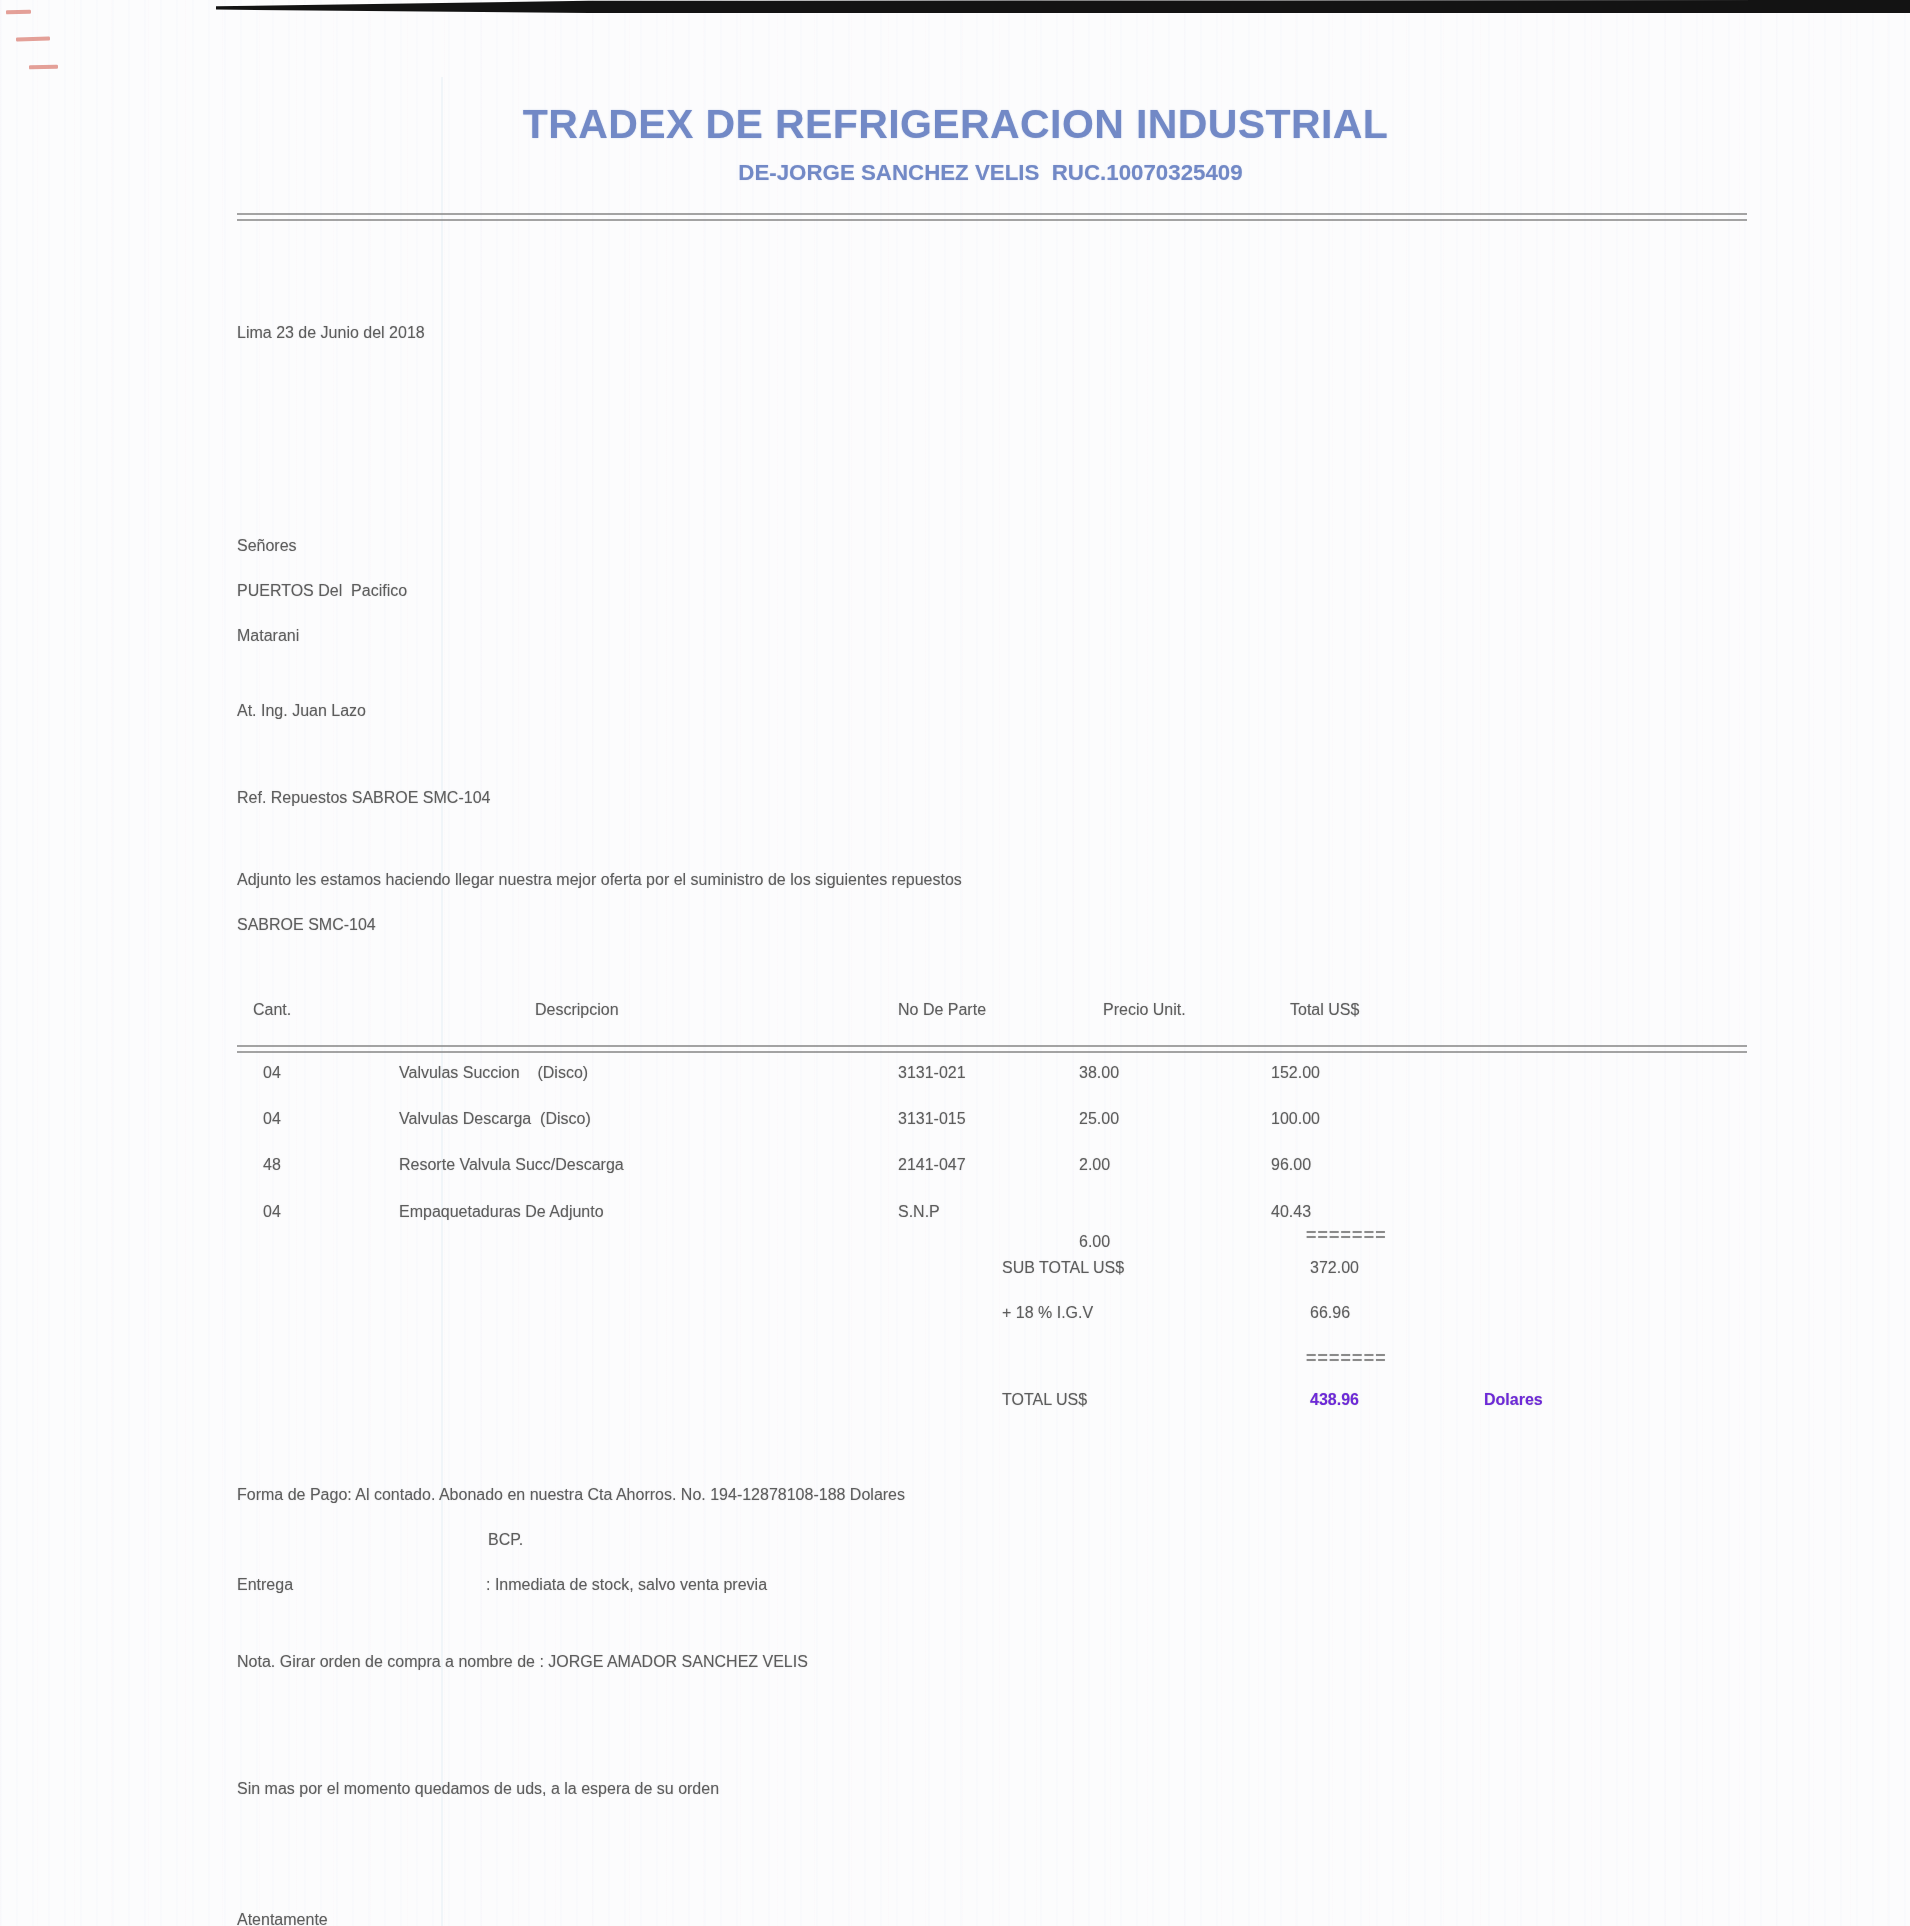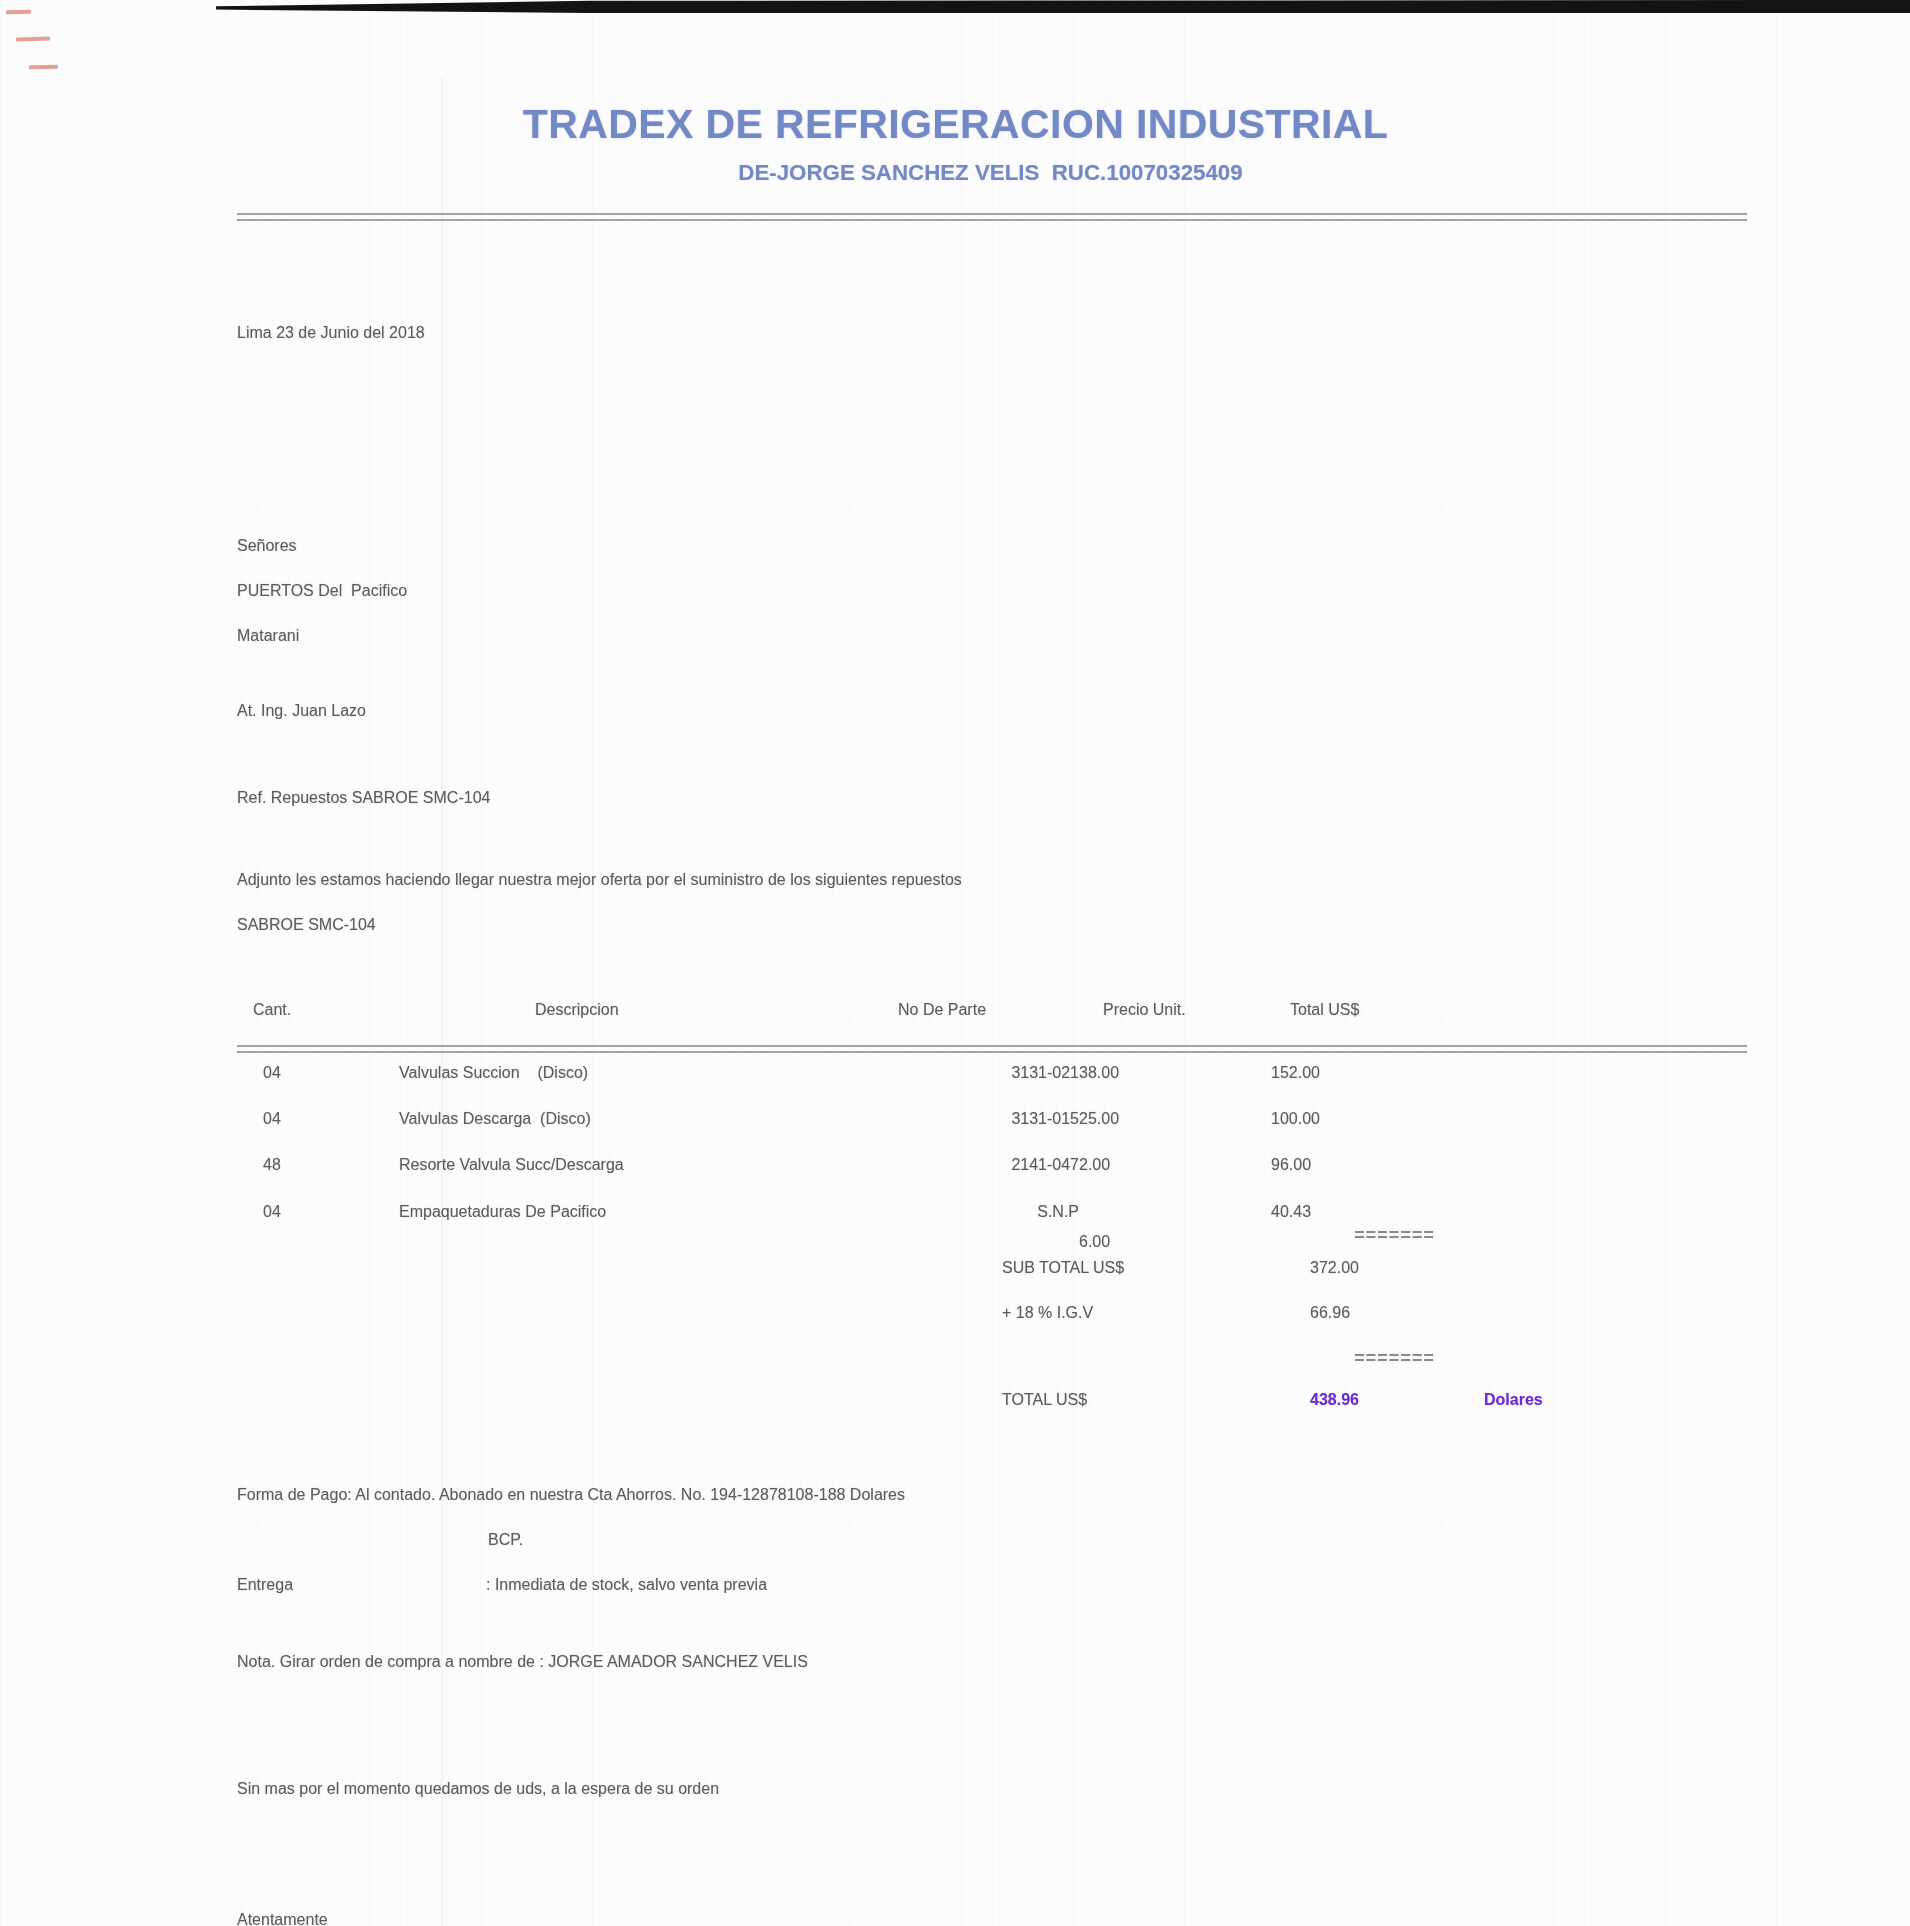--- a/index.html
+++ b/index.html
@@ -35,21 +35,21 @@
   .rule2{
     position:absolute;height:3.5px;
     border-top:2.7px solid #8d8d8d;border-bottom:2.7px solid #8d8d8d;opacity:.8;
   }
   .txt{
     position:absolute;font-size:16px;color:#5d5d5d;white-space:pre;
     text-shadow:0 0 1.2px rgba(93,93,93,0.35);
   }
   .bold{font-weight:bold;color:#6d28d9;}
   .right{text-align:left;}
-  .center{text-align:right;}
+  .center{text-align:left;}
   .sep{
     position:absolute;font-size:17.7px;font-weight:bold;color:#8a8a8a;
     letter-spacing:1.2px;text-shadow:0 0 0.8px rgba(138,138,138,0.5);
   }
 </style>
 </head>
 <body>
 
 <div class="scan-streaks"></div>
 
@@ -98,21 +98,21 @@
 </div>
 <div>
   <span class="txt" style="left:263px;top:1156px;">48</span>
   <span class="txt" style="left:399px;top:1156px;">Resorte Valvula Succ/Descarga</span>
   <span class="txt center" style="left:898px;top:1156px;width:181px;">2141-047</span>
   <span class="txt right" style="left:1079px;top:1156px;width:131px;">2.00</span>
   <span class="txt right" style="left:1271px;top:1156px;width:133px;">96.00</span>
 </div>
 <div>
   <span class="txt" style="left:263px;top:1203px;">04</span>
-  <span class="txt" style="left:399px;top:1203px;">Empaquetaduras De Pacifico</span>
+  <span class="txt" style="left:399px;top:1203px;">Empaquetaduras De Adjunto</span>
   <span class="txt center" style="left:898px;top:1203px;width:181px;">S.N.P</span>
   <span class="txt right" style="left:1079px;top:1203px;width:131px;margin-top:30px;">6.00</span>
   <span class="txt right" style="left:1271px;top:1203px;width:133px;">40.43</span>
 </div>
 
 <div class="sep center" style="left:1306px;top:1225px;width:129px;">=======</div>
 <div class="txt right" style="left:1002px;top:1259px;width:295px;">SUB TOTAL US$</div>
 <div class="txt right" style="left:1310px;top:1259px;width:125px;">372.00</div>
 <div class="txt right" style="left:1002px;top:1304px;width:295px;">+ 18 % I.G.V</div>
 <div class="txt right" style="left:1310px;top:1304px;width:125px;">66.96</div>

